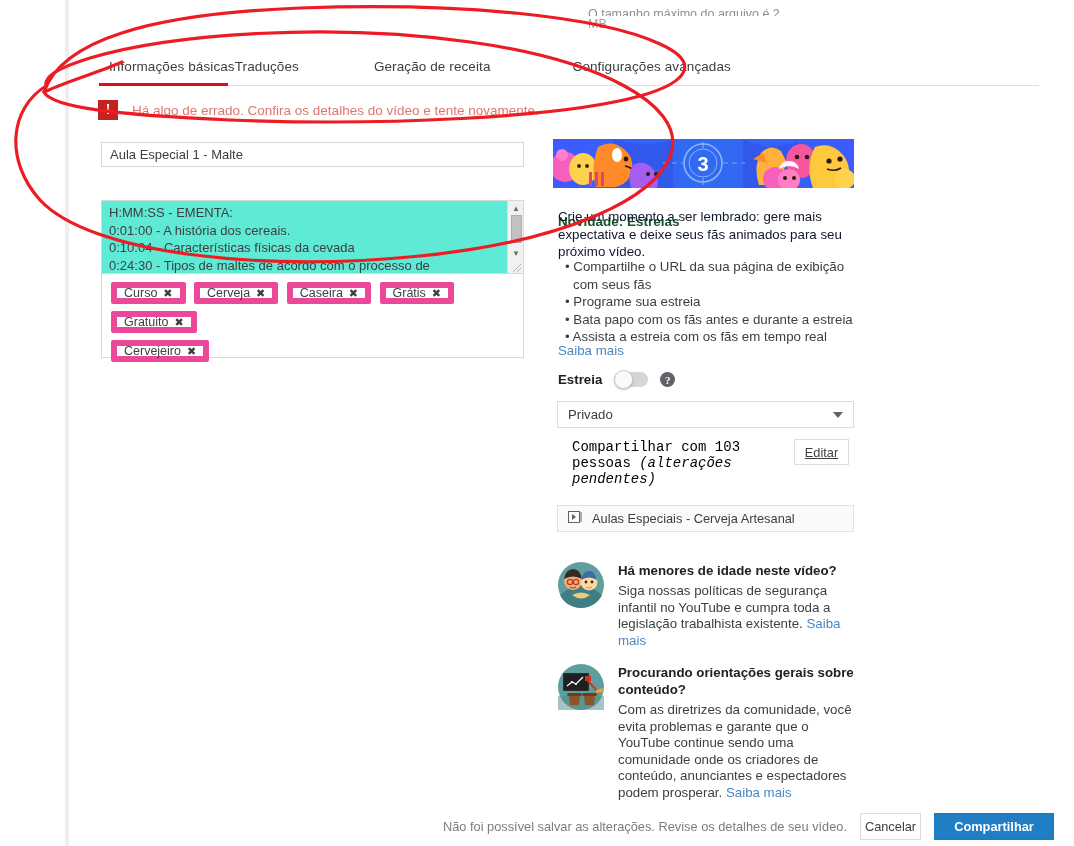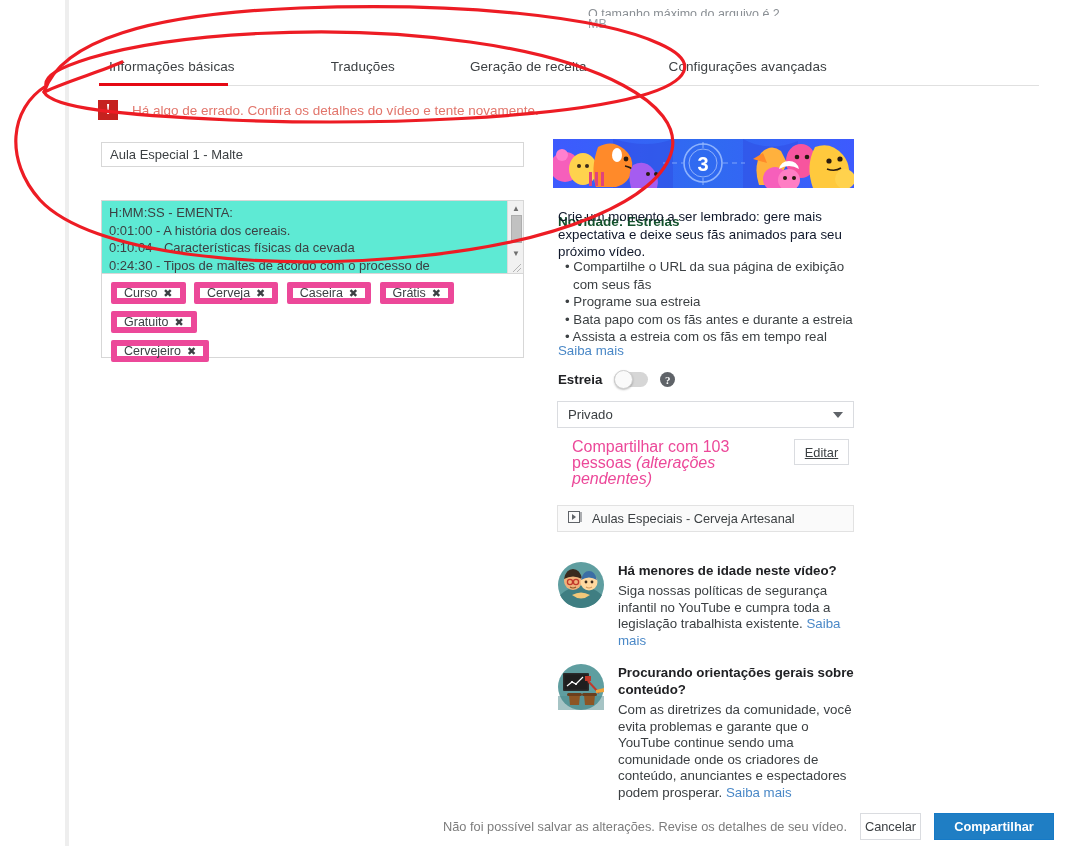--- a/index.html
+++ b/index.html
@@ -34,21 +34,21 @@
   
   .tabs {
     position: absolute; left: 98px; top: 48px; width: 940px; height: 36px;
     display: flex; align-items: center;
   }
   .tab {
     font-size: 13.5px; color: #3c4043; letter-spacing: .1px;
     cursor: pointer; white-space: nowrap;
   }
   .tab.t1 { margin-left: 11px; }
-  .tab.t2 { margin-left: 96px; }
+  .tab.t2 { }
   .tab.t3 { margin-left: 75px; }
   .tab.t4 { margin-left: 82px; }
 
   .tabs-underline {
     position: absolute; left: 99px; top: 85px; width: 940px; height: 1px;
     background: #e0e0e0;
   }
   .tab-active-bar {
     position: absolute; left: 99px; top: 83px; width: 129px; height: 3px;
     background: #e50914;
@@ -179,21 +179,21 @@
     margin-left: auto; width: 0; height: 0;
     border-left: 5px solid transparent; border-right: 5px solid transparent;
     border-top: 6px solid #5f6368;
   }
 
   .share-row {
     position: absolute; left: 572px; top: 439px; width: 282px;
     display: flex; align-items: flex-start; gap: 10px;
   }
   .share-text {
-    font-size: 16px; color: #ec4899; line-height: 16px; width: 212px;
+    font-size: 14px; color: #000000; line-height: 16px; width: 212px; font-family: Liberation Mono, monospace;
   }
   .share-text i { font-style: italic; }
   .edit-btn {
     width: 55px; height: 26px; border: 1px solid #dadce0; background: #fff;
     font-size: 12.8px; color: #3c4043; cursor: pointer;
     display: flex; align-items: center; justify-content: center;
     font-family: "Liberation Sans", sans-serif;
     text-decoration: underline;
   }
 

